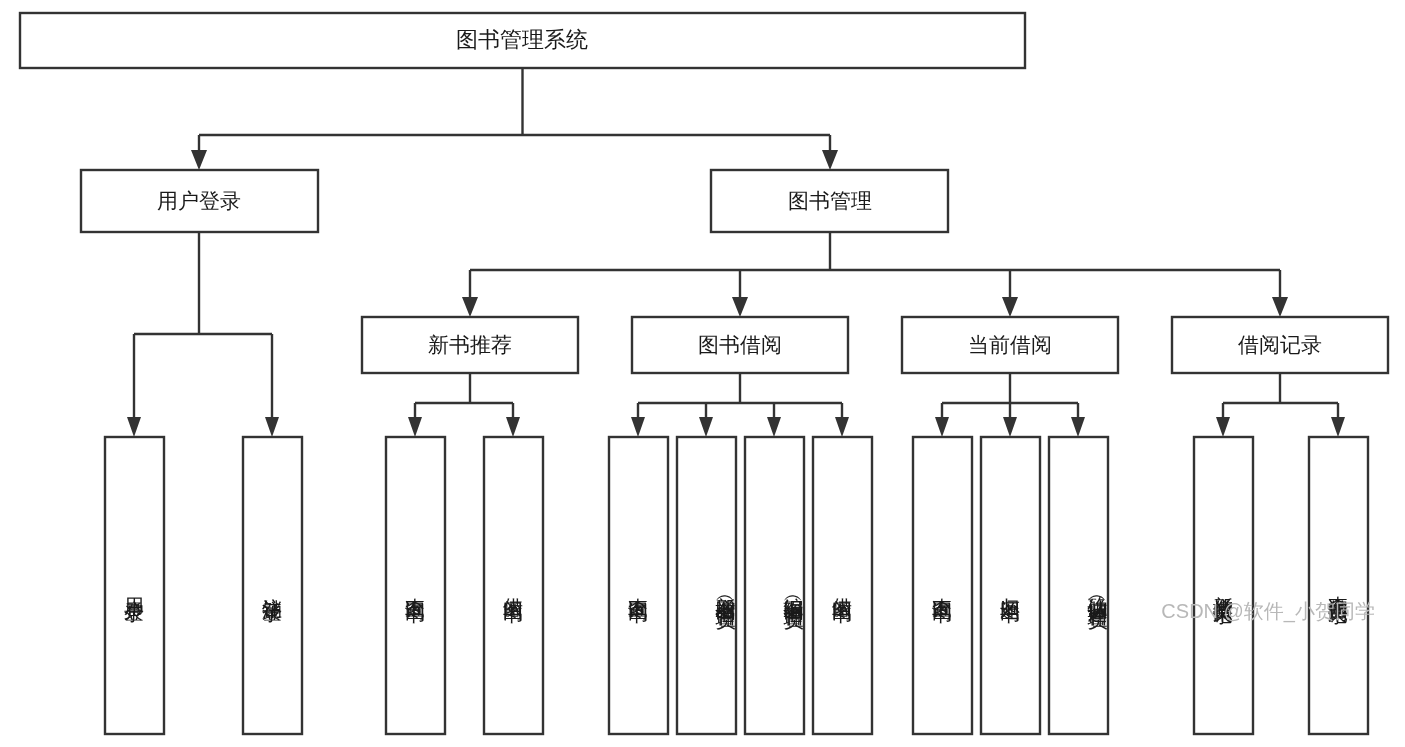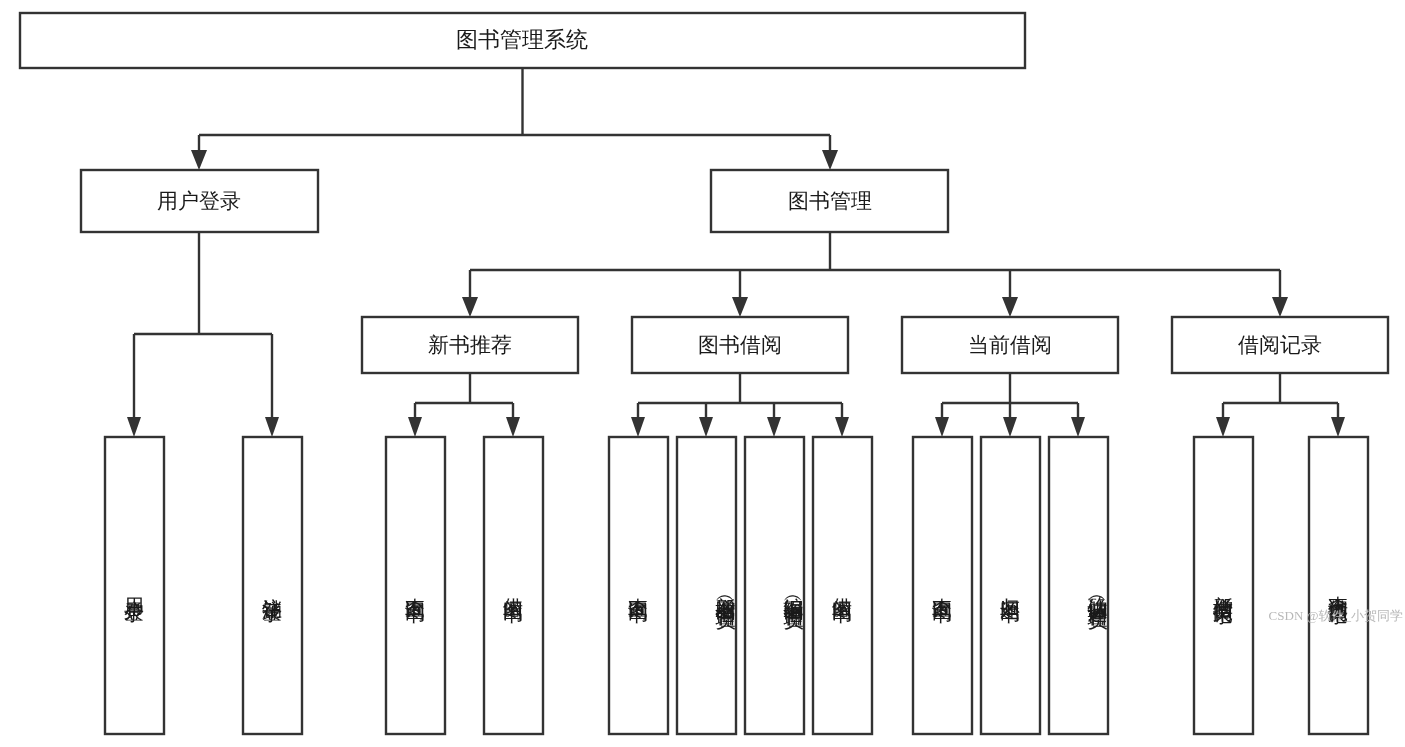--- a/index.html
+++ b/index.html
@@ -67,24 +67,24 @@
     letter-spacing: 2px;
     display: flex;
     align-items: center;
     justify-content: center;
     line-height: 1;
     white-space: nowrap;
     pointer-events: none;
   }
   .watermark {
     position: absolute;
-    right: 2px;
+    right: 30px;
     bottom: 4px;
-    font-family: Liberation Serif, serif;
-    font-size: 13px;
+    font-family: Liberation Sans, sans-serif;
+    font-size: 20px;
     color: #b8b8b8;
     white-space: nowrap;
     user-select: none;
   }
 </style>
 </head>
 <body>
 
 <div id="diagram-root">
 

